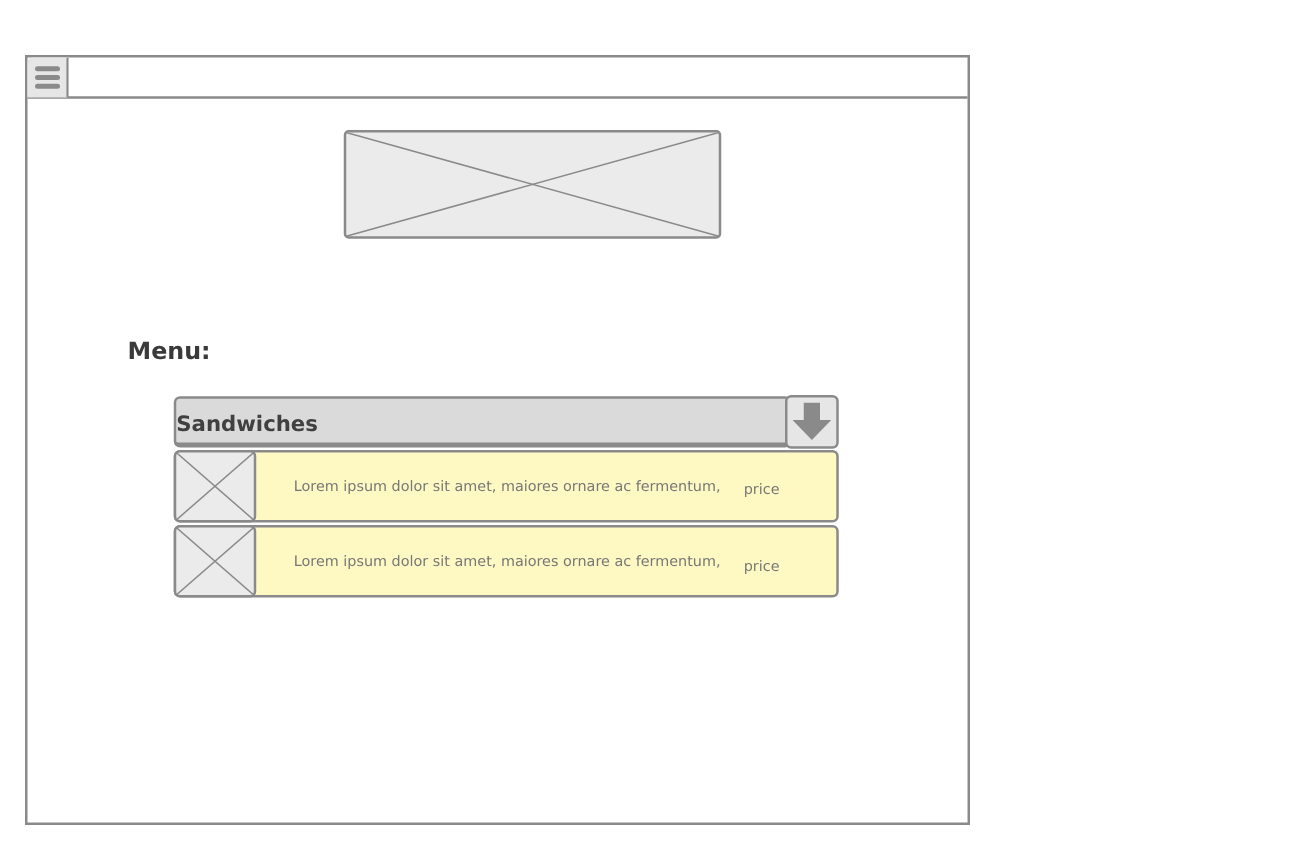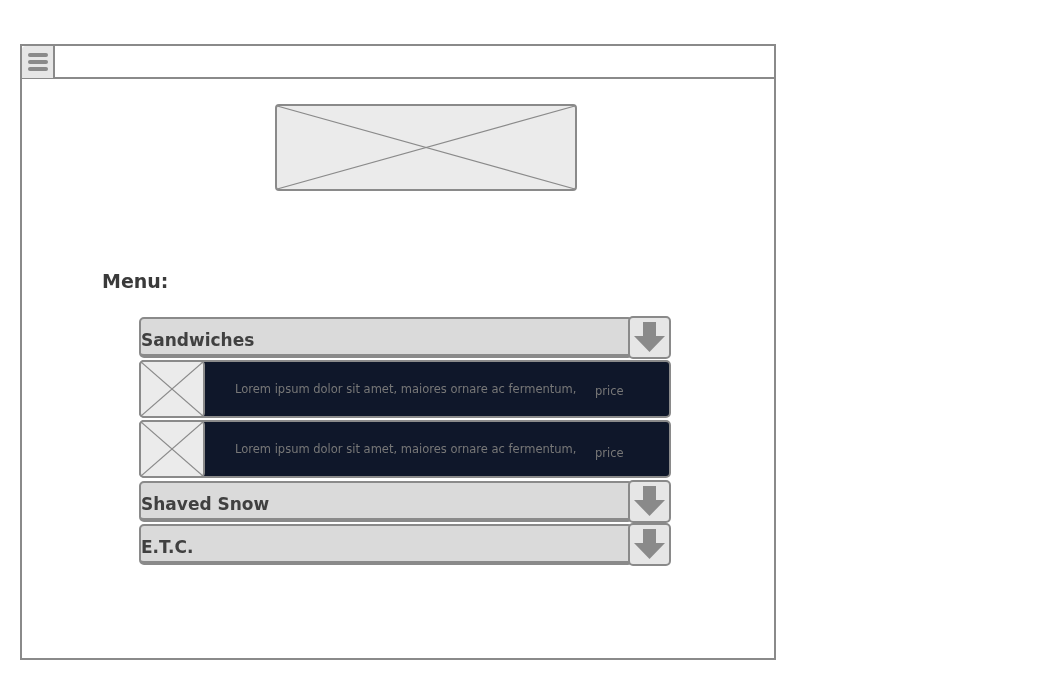--- a/index.html
+++ b/index.html
@@ -51,21 +51,21 @@
       font-size: 17px; font-weight: bold; color: #404040;
     }
     .accordion .arrow-btn {
       position: absolute; right: 0; top: -1px; width: 43px; height: 43px;
       background: #e6e6e6; border: 2px solid #8a8a8a; border-radius: 5px; box-sizing: border-box;
     }
     .accordion .arrow-btn svg { position: absolute; left: 4px; top: 4px; width: 31px; height: 31px; }
 
     .item {
       position: absolute; left: 117px; width: 532px; height: 58px;
-      border: 2px solid #8a8a8a; border-radius: 5px; box-sizing: border-box; background: #0f172a;
+      border: 2px solid #8a8a8a; border-radius: 5px; box-sizing: border-box; background: #fef9c3;
     }
     .item .thumb { left: -2px; top: -2px; width: 66px; height: 58px; border-radius: 5px; }
     .item .desc {
       position: absolute; left: 94px; top: 20px; font-size: 11.5px; color: #777;
       white-space: nowrap;
     }
     .item .price {
       position: absolute; left: 454px; top: 22px; font-size: 11.5px; color: #777;
     }
   </style>
@@ -116,34 +116,14 @@
     <div class="placeholder thumb">
       <svg viewBox="0 0 100 100" preserveAspectRatio="none">
         <line x1="0" y1="0" x2="100" y2="100" stroke="#8a8a8a" stroke-width="1.2" vector-effect="non-scaling-stroke"></line>
         <line x1="100" y1="0" x2="0" y2="100" stroke="#8a8a8a" stroke-width="1.2" vector-effect="non-scaling-stroke"></line>
       </svg>
     </div>
     <div class="desc">Lorem ipsum dolor sit amet, maiores ornare ac fermentum,</div>
     <div class="price" style="top:24px;">price</div>
   </div>
 
-  <div class="accordion" style="top:435px;">
-    <div class="bar">
-      <div class="title">Shaved Snow</div>
-    </div>
-    <div class="arrow-btn">
-      <svg viewBox="0 0 31 31">
-        <polygon points="9,0 22,0 22,14 31,14 15.5,30 0,14 9,14" fill="#8a8a8a"></polygon>
-      </svg>
-    </div>
-  </div>
 
-  <div class="accordion" style="top:478px;">
-    <div class="bar">
-      <div class="title">E.T.C.</div>
-    </div>
-    <div class="arrow-btn">
-      <svg viewBox="0 0 31 31">
-        <polygon points="9,0 22,0 22,14 31,14 15.5,30 0,14 9,14" fill="#8a8a8a"></polygon>
-      </svg>
-    </div>
-  </div>
 </div>
 
 </body></html>

